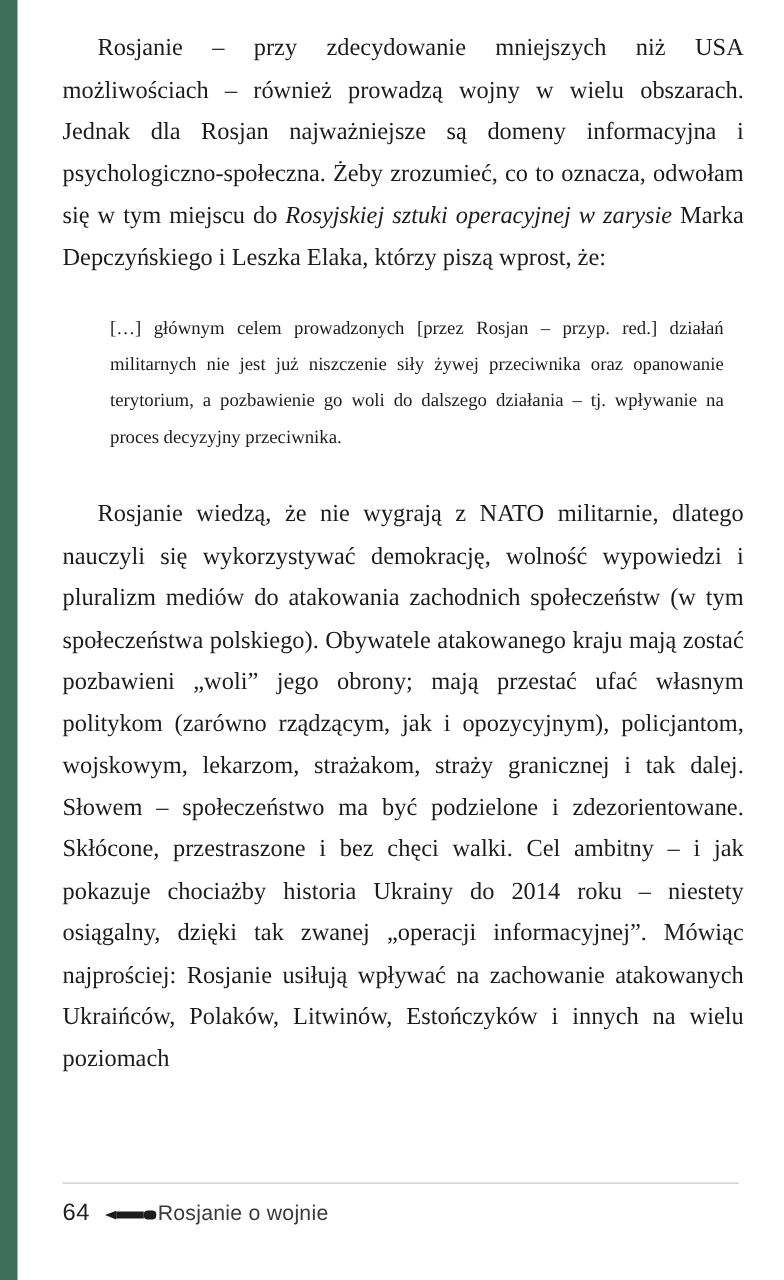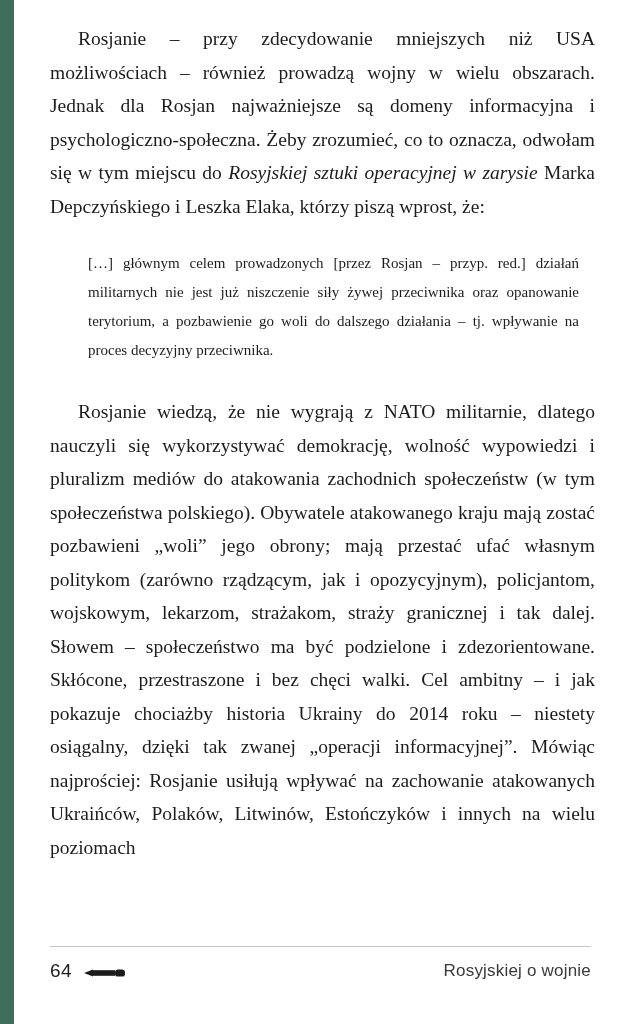--- a/index.html
+++ b/index.html
@@ -80,21 +80,20 @@
     height: 1px;
     background: #c7c7c7;
   }
   .footer-inner {
     position: absolute;
     left: 36px;
     right: 36px;
     top: 14px;
     display: flex;
     align-items: center;
-    justify-content: space-between;
   }
   .footer-left {
     display: flex;
     align-items: center;
     gap: 12px;
   }
   .page-number {
     font-size: 19px;
     letter-spacing: 0.5px;
     font-family: "Liberation Sans", sans-serif;
@@ -142,15 +141,15 @@
     <div class="footer-left">
       <span class="page-number">64</span>
       <span class="pen-icon">
         <svg width="42" height="12" viewBox="0 0 42 12" xmlns="http://www.w3.org/2000/svg">
           <path d="M0 6 L9 2.5 L9 9.5 Z" fill="#1c1c1c"></path>
           <rect x="9" y="3.2" width="22" height="5.6" fill="#1c1c1c"></rect>
           <rect x="31" y="2.4" width="10" height="7.2" rx="3.2" fill="#1c1c1c"></rect>
         </svg>
       </span>
     </div>
-    <div class="footer-right">Rosyjskiej o wojnie</div>
+    <div class="footer-right">Rosjanie o wojnie</div>
   </div>
 </div>
 
 </body></html>

